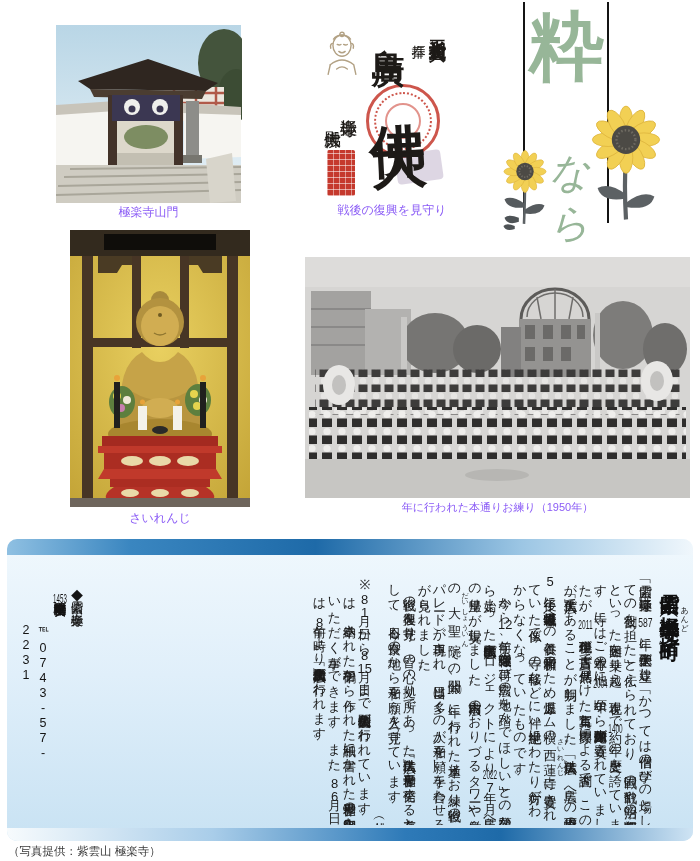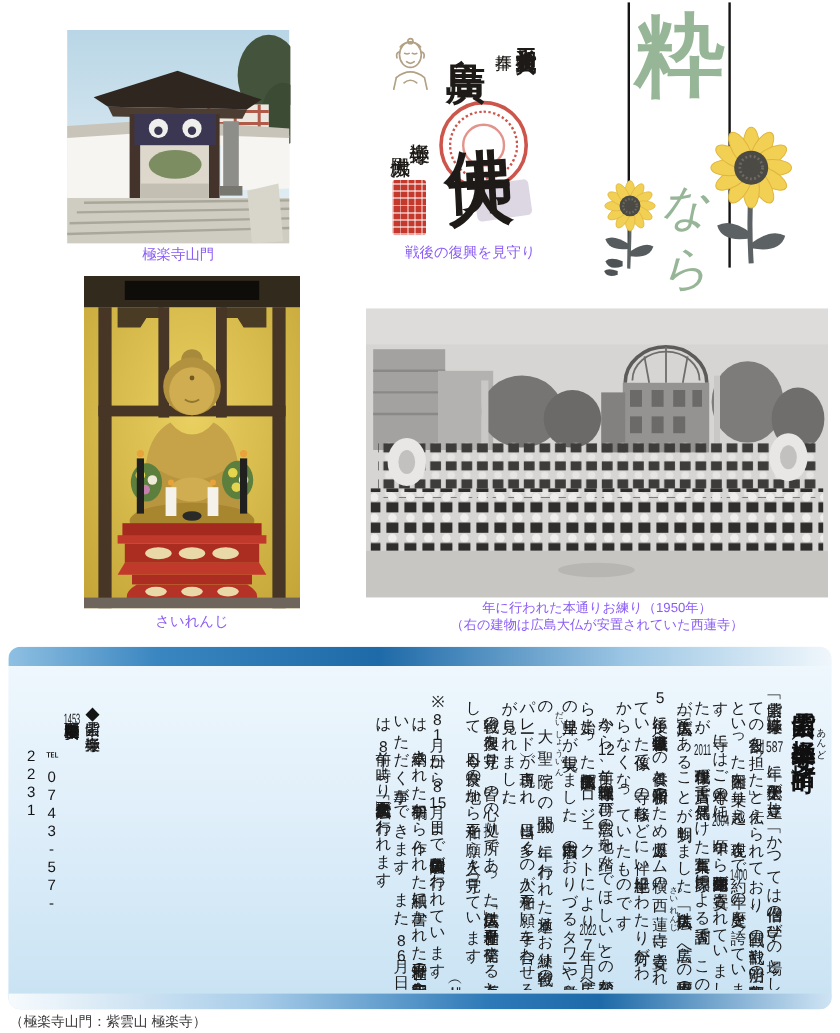--- a/index.html
+++ b/index.html
@@ -322,36 +322,35 @@
       <g fill="#c2c1bf">
           <ellipse cx="34" cy="128" rx="7" ry="10"></ellipse>
           <ellipse cx="352" cy="124" rx="7" ry="10"></ellipse>
         </g>
       <rect x="0" y="202" width="385" height="39" fill="#c7c6c3"></rect>
       <ellipse cx="192" cy="218" rx="32" ry="6" fill="#b7b6b3"></ellipse>
     </svg>
   </figure>
   <div class="caption cap-parade">
     <div>年に行われた本通りお練り（1950年）</div>
-    <div>（右の建物は広島大仏が安置されていた西蓮寺）</div>
   </div>
 
   <section class="panel">
     <div class="bar top"></div>
     <h2 class="a-title v">紫雲山　極楽寺（<ruby>安堵<rt>あんど</rt></ruby>町）</h2>
     <div class="article v">
       <p>「紫雲山　極楽寺」は、<span class="tcy">587</span>年に聖徳太子が建立し、「かつては僧侶の学びの場としての役割を担った」と伝えられており、戦国の戦乱や明治の廃仏毀釈といった困難を乗り越え、現在まで約<span class="tcy">1400</span>年の歴史を誇っています。寺にはご本尊の他に<span class="tcy">2004</span>年頃から阿弥陀如来坐像が安置されていましたが、<span class="tcy">2011</span>年現住職が古書店で偶然見つけた写真集と専門家による調査で、この仏像が「広島大仏」であることが判明しました。「広島大仏」は、広島への原爆投下の<span class="tcy">5</span>年後に原爆・戦争犠牲者への供養と平和祈願のため原爆ドーム横の<ruby>西蓮寺<rt>さいれんじ</rt></ruby>に安置されていた仏像で、寺の移転などに伴い半世紀にわたり行方がわからなくなっていたものです。</p>
       <p class="indent">今から<span class="tcy">12</span>年前、極楽寺住職の「再び広島の地を踏んでほしい」との発願から始まった広島大仏出開帳プロジェクトにより<span class="tcy">2022</span>年<span class="tcy">7</span>月、広島への里帰りが実現しました。広島市内の「おりづるタワー」や厳島の<ruby>大聖院<rt>だいしょういん</rt></ruby>での公開、<span class="tcy">1950</span>年に行われた本通りお練り（戦後の復興パレード）が再現され、当日は多くの人が平和を願い手を合わせる姿が見られました。</p>
       <p class="indent">戦後の復興を見守り、皆の心の拠り所であった「広島大仏」は世界平和を発信する存在として、今日も奈良の地から平和を願う人々を見守っています。</p>
       <p class="author">（村井　渚）</p>
       <p class="note">※<span class="tcy">8</span>月<span class="tcy">1</span>日から<span class="tcy">8</span>月<span class="tcy">15</span>日まで広島大仏特別公開が行われています。期間中は、奉納された千羽鶴から作られた和紙に書かれた世界平和の御朱印をいただく事ができます。また、<span class="tcy">8</span>月<span class="tcy">6</span>日は、午前<span class="tcy">8</span>時より「広島大仏平和祈念式典」が行われます。</p>
     </div>
     <div class="contact v">
       <p class="c-name">◆紫雲山　極楽寺</p>
       <p class="c-addr">奈良県生駒郡安堵町東安堵<span class="tcy">1453</span></p>
       <p class="c-tel">℡0743-57-2231</p>
     </div>
     <div class="bar bottom"></div>
   </section>
 
-  <div class="credit">（極楽寺山門：紫雲山 極楽寺）</div>
+  <div class="credit">（写真提供：紫雲山 極楽寺）</div>
 
 </div>
 
 </body></html>

